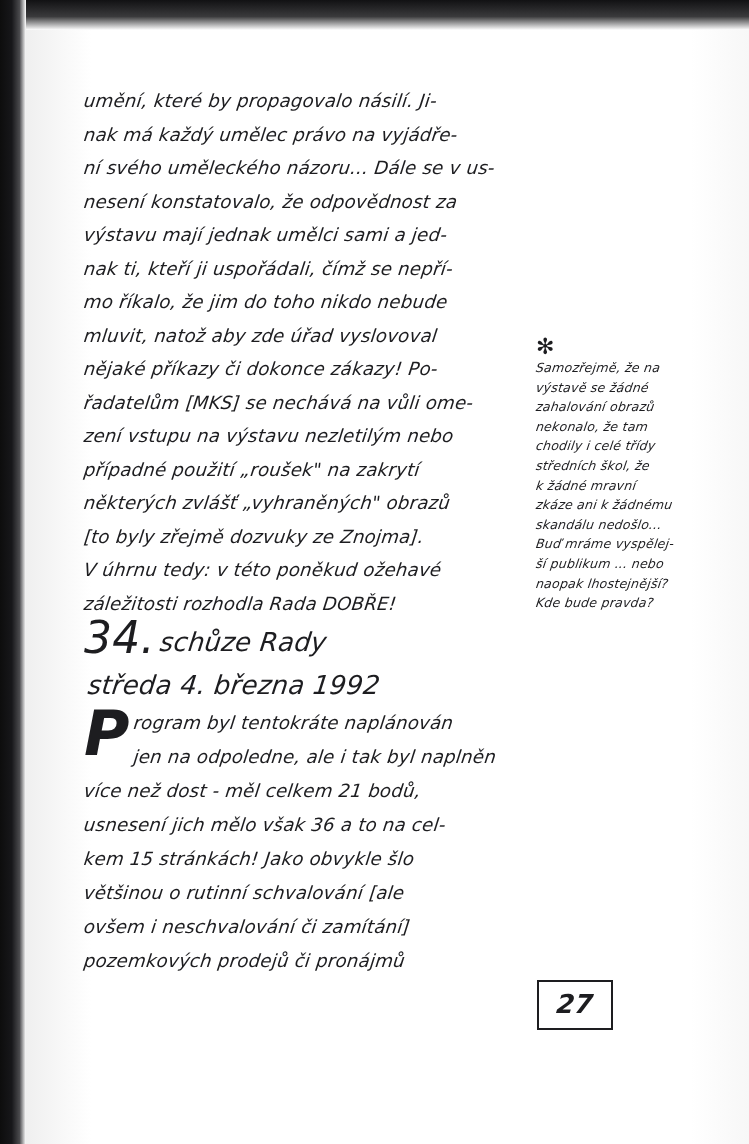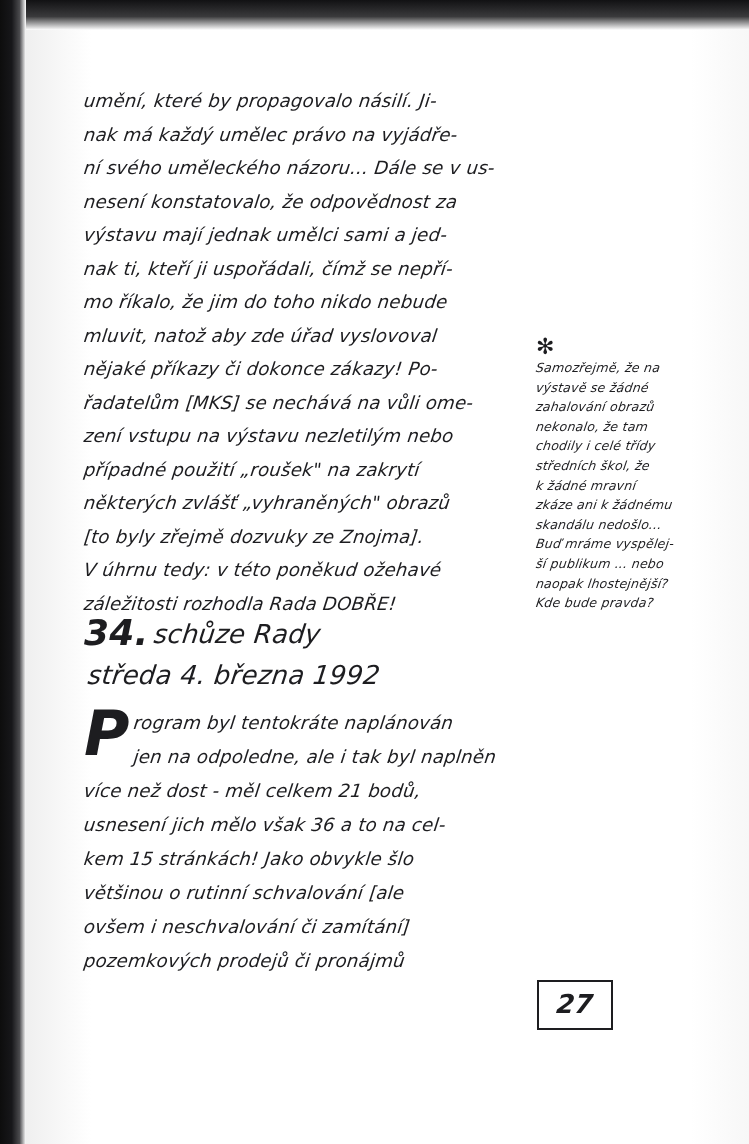--- a/index.html
+++ b/index.html
@@ -85,22 +85,22 @@
   }
 
   .heading-block {
     position: absolute;
     left: 84px;
     top: 612px;
     width: 440px;
   }
   .heading-num {
     display: inline-block;
-    font-size: 36px;
-    font-weight: bold;
+    font-size: 44px;
+    font-weight: normal;
     font-style: italic;
     vertical-align: -2px;
   }
   .heading-rest {
     display: inline-block;
     font-size: 26px;
     line-height: 36px;
     transform: skewX(-7deg);
   }
   .heading-date {

